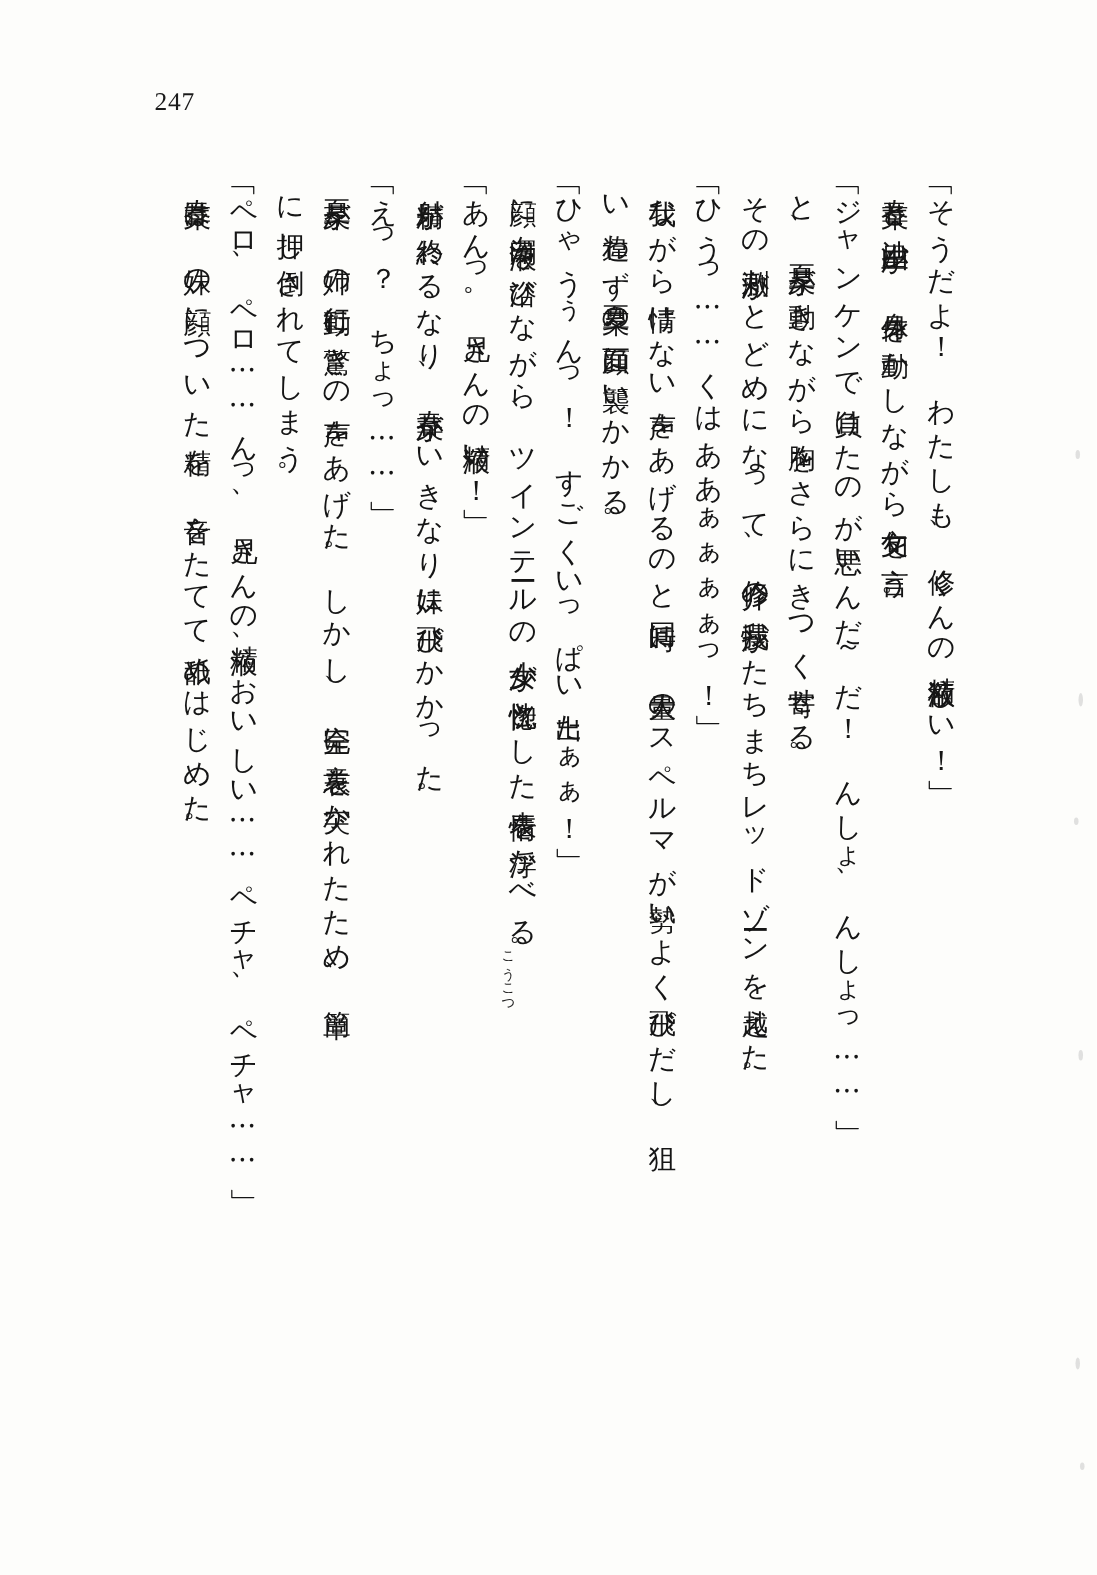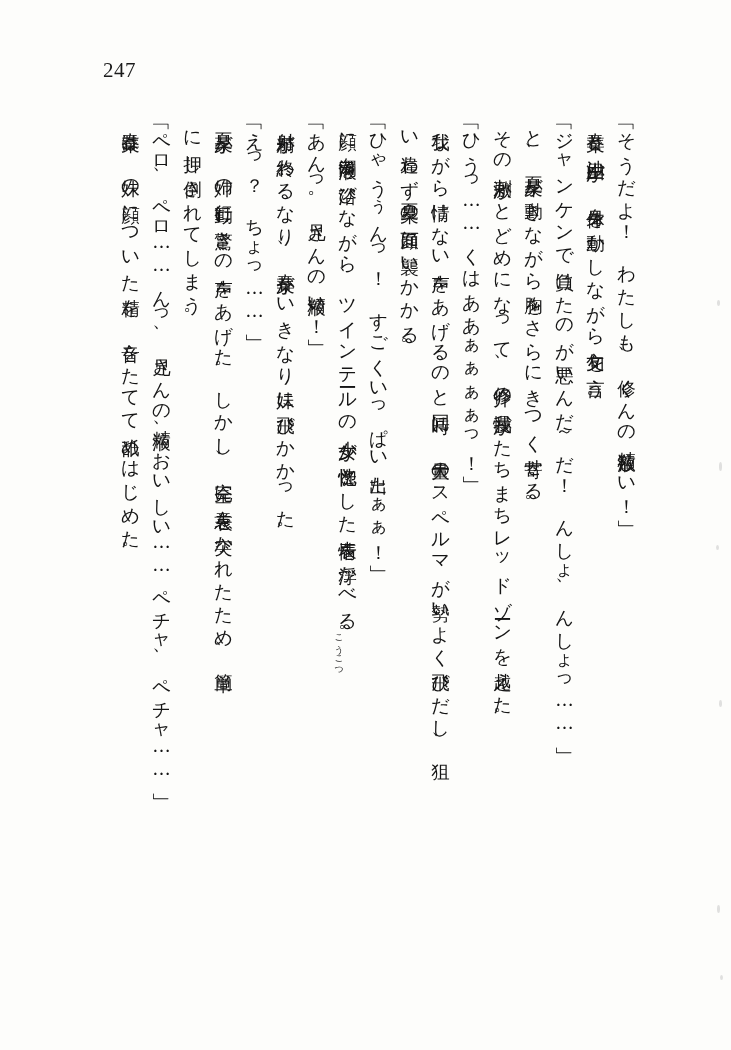--- a/index.html
+++ b/index.html
@@ -20,21 +20,21 @@
     left: 0;
     top: 0;
     width: 731px;
     height: 1050px;
     background: #fdfdfb;
   }
   .page-number {
     position: absolute;
     left: 103px;
     top: 58px;
-    font-size: 21px;
+    font-size: 17px;
     letter-spacing: 0.5px;
     color: #1a1a1a;
     font-family: "Liberation Serif", "DejaVu Serif", serif;
   }
   
   .body-text {
     position: absolute;
     right: 96px;
     top: 118px;
     height: 790px;

